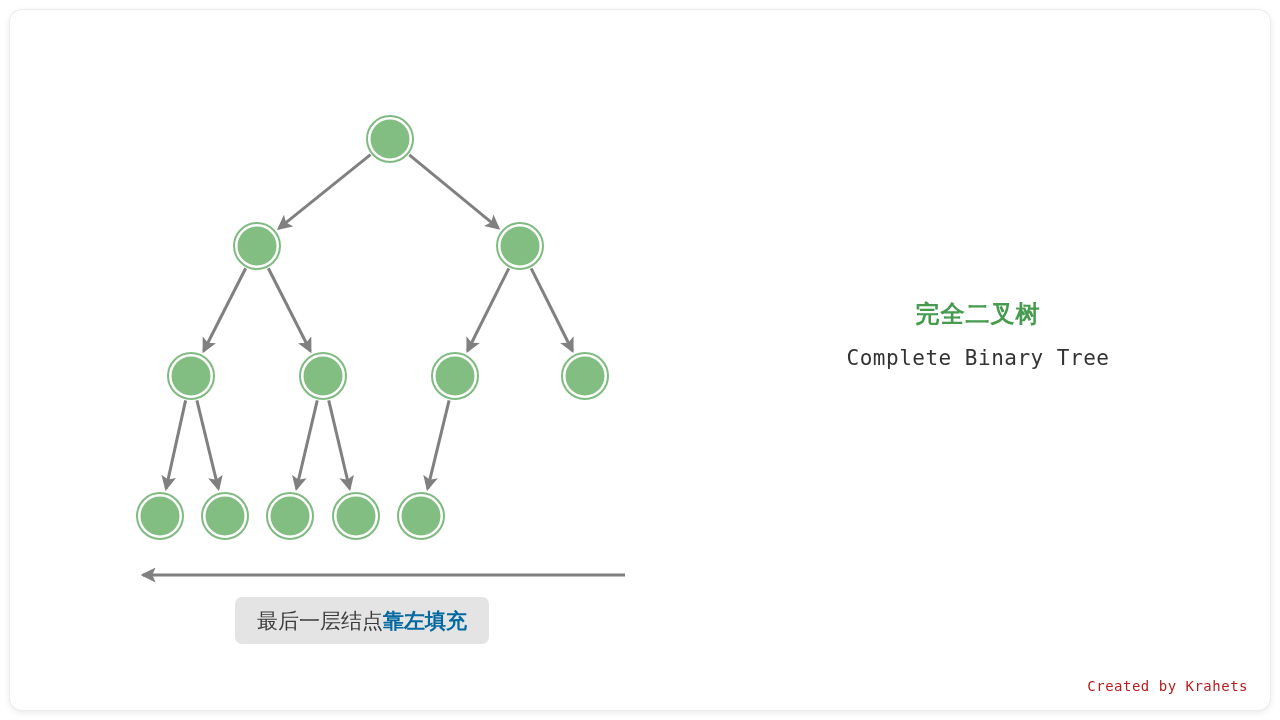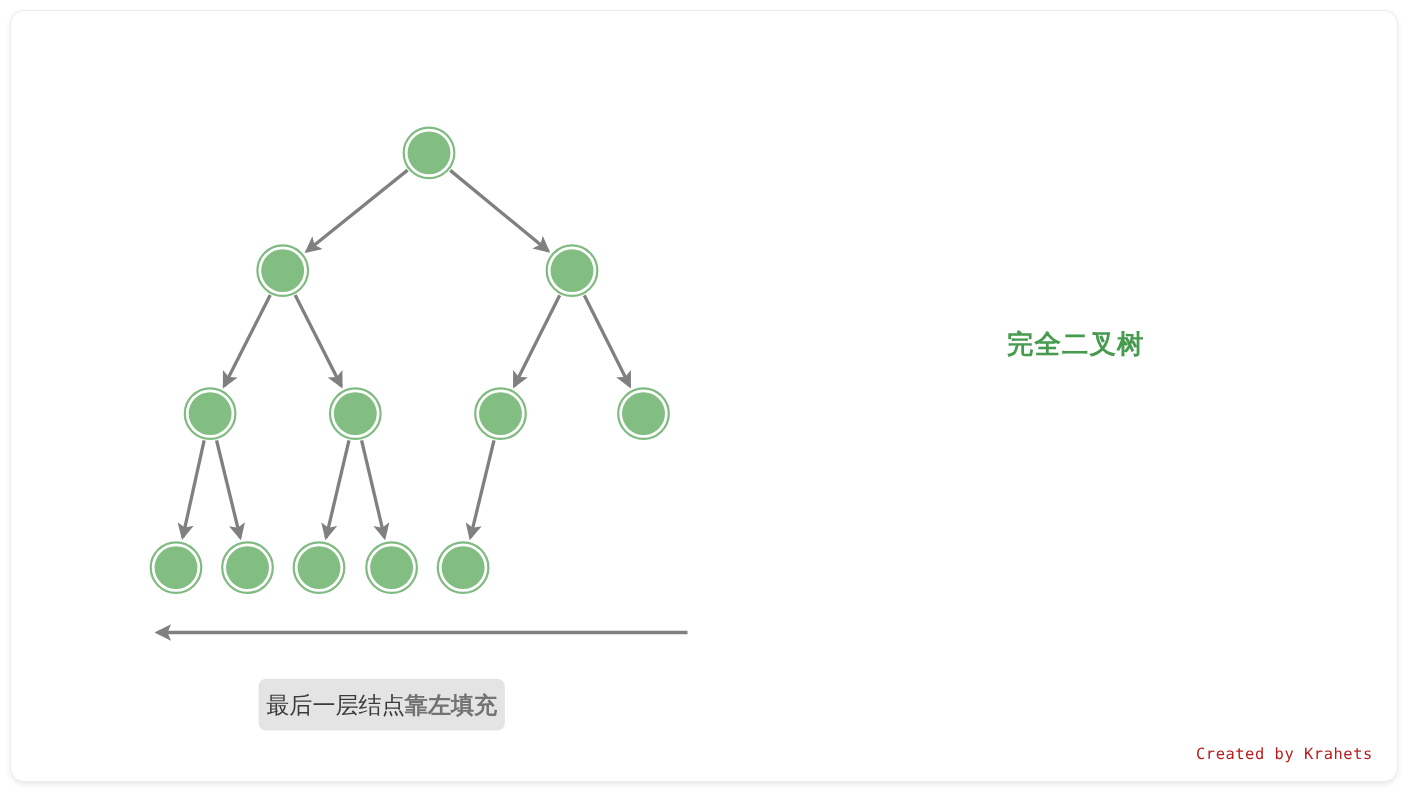--- a/index.html
+++ b/index.html
@@ -65,35 +65,34 @@
     color: #333333;
     letter-spacing: 0.5px;
   }
 
   .caption-pill {
     position: absolute;
     left: 225px;
     top: 587px;
     height: 47px;
     box-sizing: border-box;
-    padding: 0 7px;
+    padding: 0 22px;
     display: flex;
     align-items: center;
     justify-content: center;
     background: #e4e4e4;
     border-radius: 7px;
     font-family: "Liberation Sans", "DejaVu Sans", sans-serif;
     font-size: 21px;
     color: #3b3b3b;
     white-space: nowrap;
-    margin-top: 20px;
   }
   .caption-pill .em {
     font-weight: bold;
-    color: #737373;
+    color: #0369a1;
   }
 
   .credit {
     position: absolute;
     right: 22px;
     bottom: 16px;
     font-family: "DejaVu Sans Mono", "Liberation Mono", monospace;
     font-size: 14px;
     color: #b91c1c;
     letter-spacing: 0.5px;
@@ -177,20 +176,21 @@
             <circle cx="411" cy="506" r="19.5" fill="#82bd82"></circle>
           </g>
         </g>
       <g id="direction-layer">
           <line x1="615" y1="565" x2="133" y2="565" stroke="#808080" stroke-width="3" marker-end="url(#arrowhead-flat)"></line>
         </g>
     </svg>
 
     <div class="title-block">
       <div class="title-cn">完全二叉树</div>
+      <div class="title-en">Complete Binary Tree</div>
     </div>
 
     <div class="caption-pill">
       <span>最后一层结点</span>
         <span class="em">靠左填充</span>
     </div>
 
     <div class="credit">Created by Krahets</div>
 
   </div>

